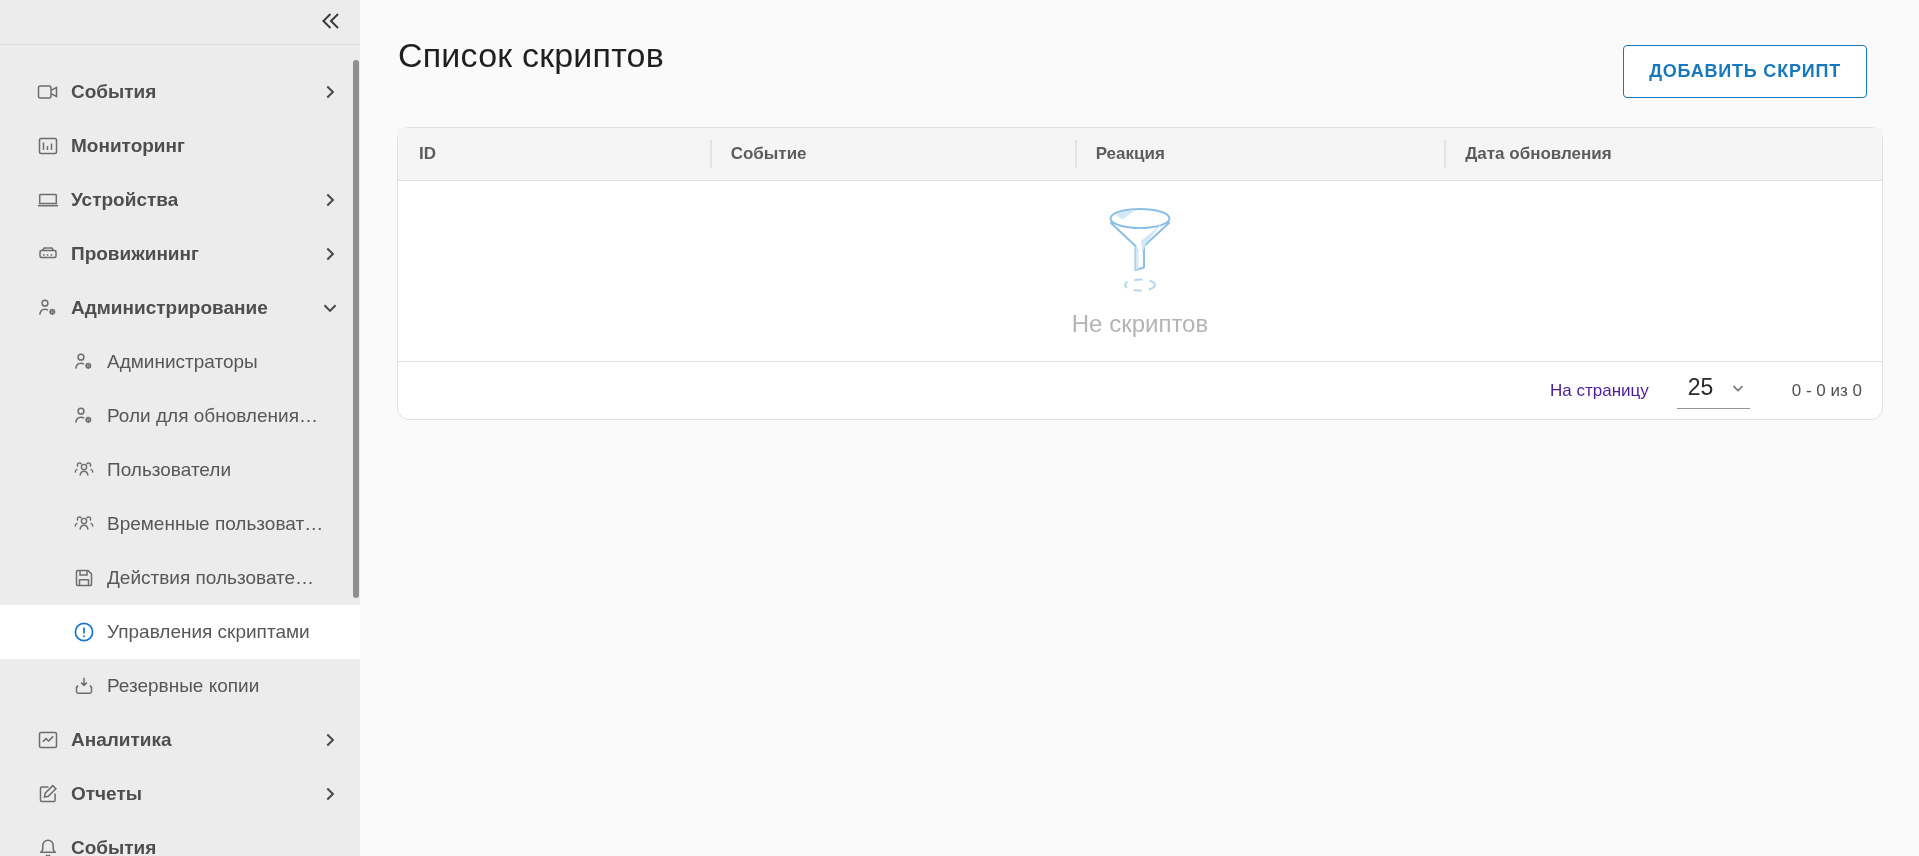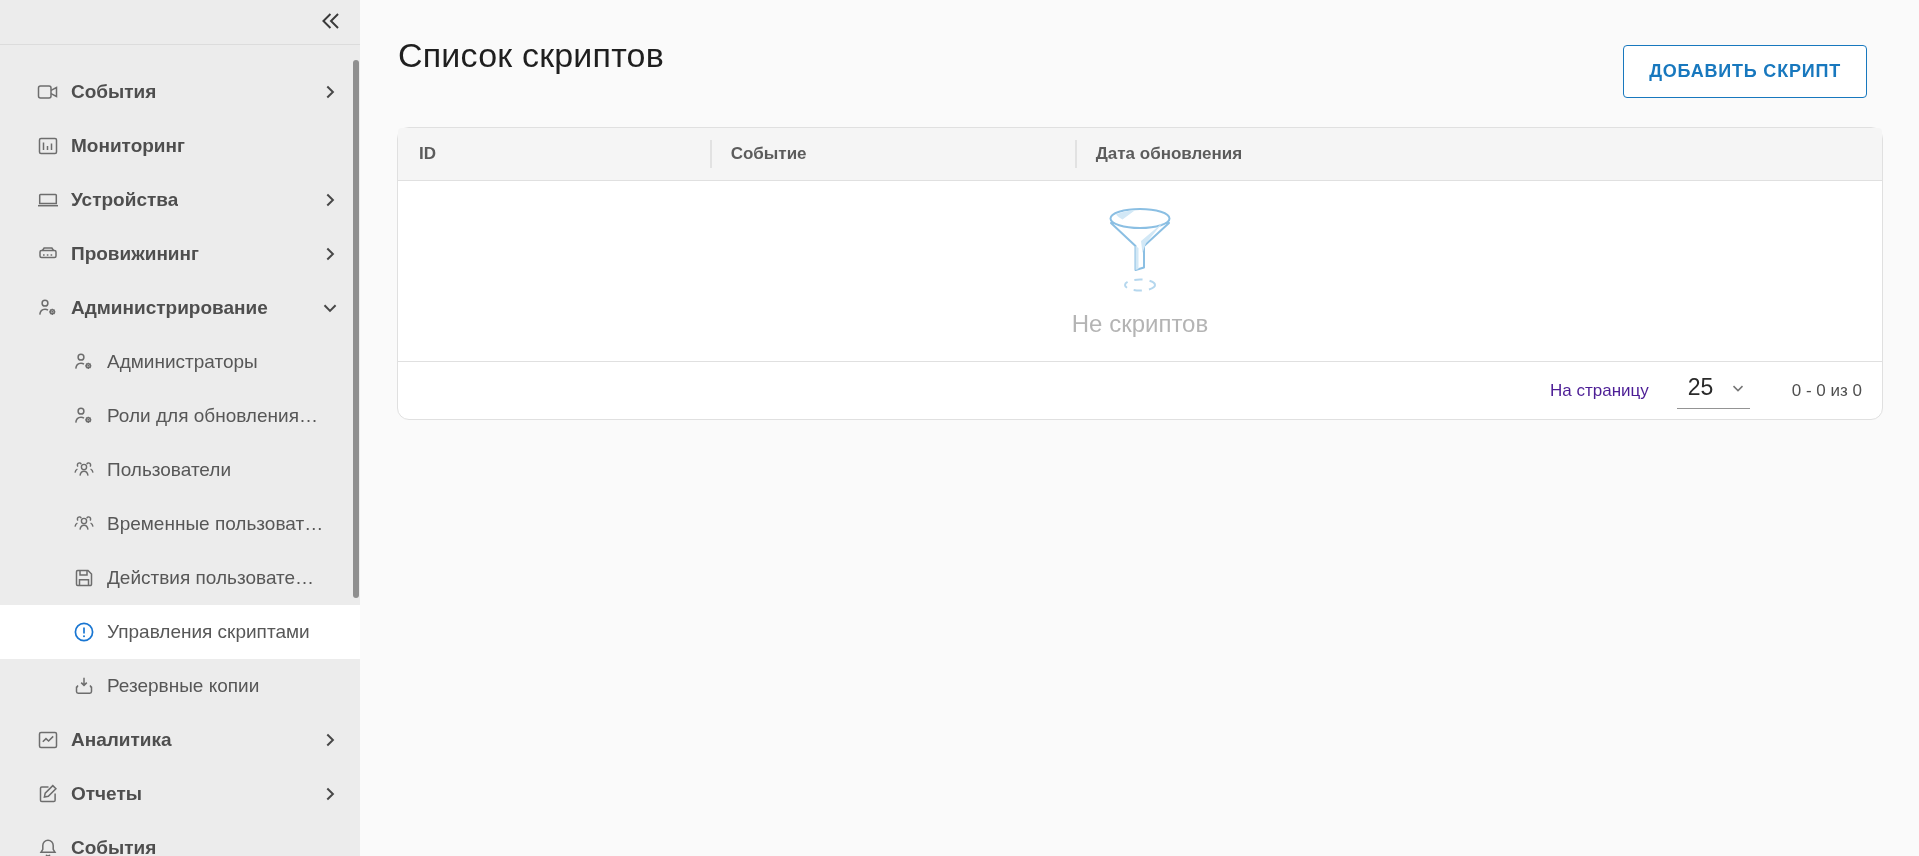--- a/index.html
+++ b/index.html
@@ -287,20 +287,21 @@
 
   <div class="page-title">Список скриптов</div>
 
   <button class="add-btn">ДОБАВИТЬ СКРИПТ</button>
 
   <div class="card">
 
     <div class="thead">
       <div class="th th-id">ID</div>
       <div class="th th-event">Событие</div>
+      <div class="th th-reaction">Реакция</div>
       <div class="th th-date">Дата обновления</div>
     </div>
 
     <div class="tbody">
       <span>
         <svg width="76" height="88" viewBox="0 0 76 88">
           <g stroke="#8bbfe3" stroke-width="2" fill="#ffffff" stroke-linejoin="round">
             <path d="M9 18 L33.5 41 L33.5 65 L42 62.5 L42 41 L67 18 Z"></path>
             <ellipse cx="38" cy="13.5" rx="29.5" ry="9.5"></ellipse>
           </g>

